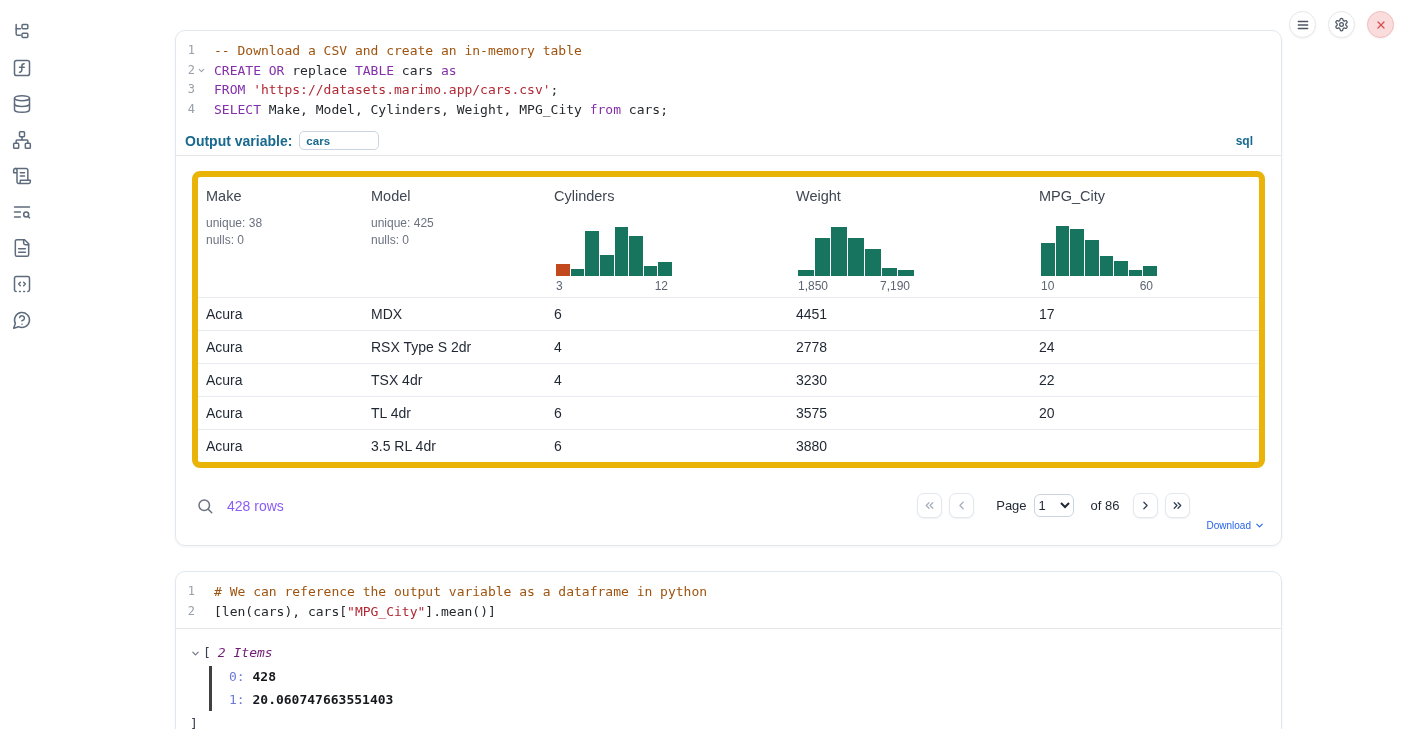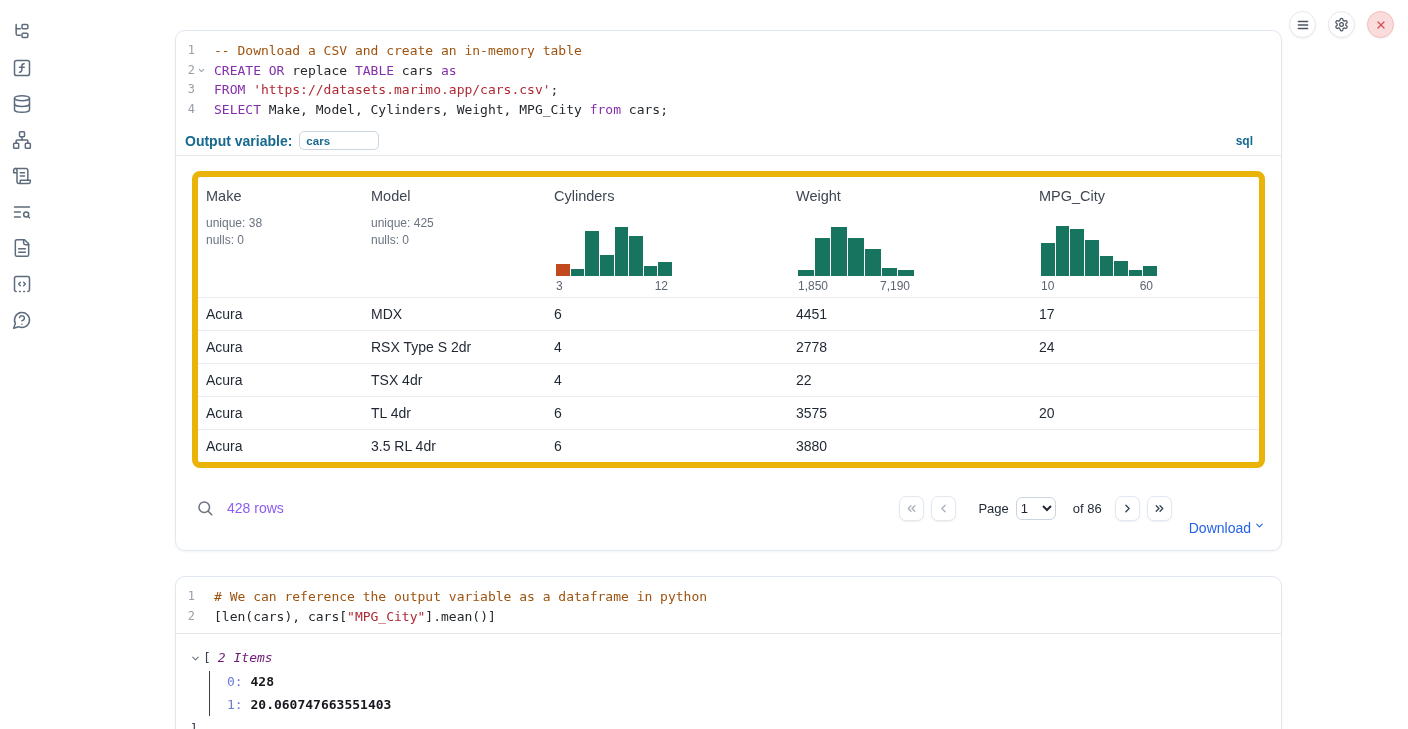--- a/index.html
+++ b/index.html
@@ -60,30 +60,30 @@
   .row-count { margin-left:13px; font-size:14px; color:#8b5cf6; }
   .pager { margin-left:auto; display:flex; align-items:center; }
   .page-btn { width:25px; height:25px; border:1px solid #e2e8f0; border-radius:7px; background:#fff;
     box-shadow:0 1px 1.5px rgba(0,0,0,.06); display:flex; align-items:center; justify-content:center; color:#334155; cursor:pointer; }
   .page-btn.disabled { color:#a7b0bb; }
   .page-btn + .page-btn { margin-left:7px; }
   .page-text { font-size:13px; color:#1f2733; }
   .pg-label { margin:0 7px 0 15px;padding-left:7px; }
   .of-label { margin:0 13px 0 17px; }
   .page-select { height:23px; width:40px; border:1px solid #cbd5e1; border-radius:6px; font-size:13px; color:#1f2733; background:#fff; }
-  .download { margin-left:17px; display:flex; align-items:flex-start; gap:3px; color:var(--link_blue); font-size:14px; cursor:pointer;margin-top:40px; }
+  .download { margin-left:17px; display:flex; align-items:flex-start; gap:3px; color:var(--link_blue); font-size:10px; cursor:pointer;margin-top:40px; }
 
   
   .py-divider { border-top:1px solid #e5e7eb; }
   .py-output { padding:14px 16px 24px 14px; font-family:"DejaVu Sans Mono","Liberation Mono", monospace; font-size:13px; color:#374151; }
   .tree-line { display:flex; align-items:center; line-height:20px; }
   .tree-chevron { width:13px; color:#6b7280; display:flex; align-items:center; cursor:pointer; }
   .bracket { color:#374151; }
   .items-label { color:#701a75; font-style:italic; margin-left:7px; }
-  .tree-children { margin-left:19px; border-left:1px solid #404040; padding-left:17px; margin-top:3px; margin-bottom:3px; }
+  .tree-children { margin-left:19px; border-left:3px solid #404040; padding-left:17px; margin-top:3px; margin-bottom:3px; }
   .tree-entry { line-height:22.5px; }
   .tree-key { color:var(--tree_key); }
   .tree-val { color:#16181d; font-weight:600; }
 </style>
 </head>
 <body>
 
 <div class="sidebar">
   <span class="side-btn">
     <svg viewBox="0 0 24 24" fill="none" stroke="currentColor" stroke-width="1.8" stroke-linecap="round" stroke-linejoin="round">
@@ -284,20 +284,21 @@
               <div class="t-cell">Acura</div>
               <div class="t-cell">RSX Type S 2dr</div>
               <div class="t-cell">4</div>
               <div class="t-cell">2778</div>
               <div class="t-cell">24</div>
             </div>
             <div class="t-grid t-row">
               <div class="t-cell">Acura</div>
               <div class="t-cell">TSX 4dr</div>
               <div class="t-cell">4</div>
+              <div class="t-cell">3230</div>
               <div class="t-cell">22</div>
             </div>
             <div class="t-grid t-row">
               <div class="t-cell">Acura</div>
               <div class="t-cell">TL 4dr</div>
               <div class="t-cell">6</div>
               <div class="t-cell">3575</div>
               <div class="t-cell">20</div>
             </div>
             <div class="t-grid t-row">

